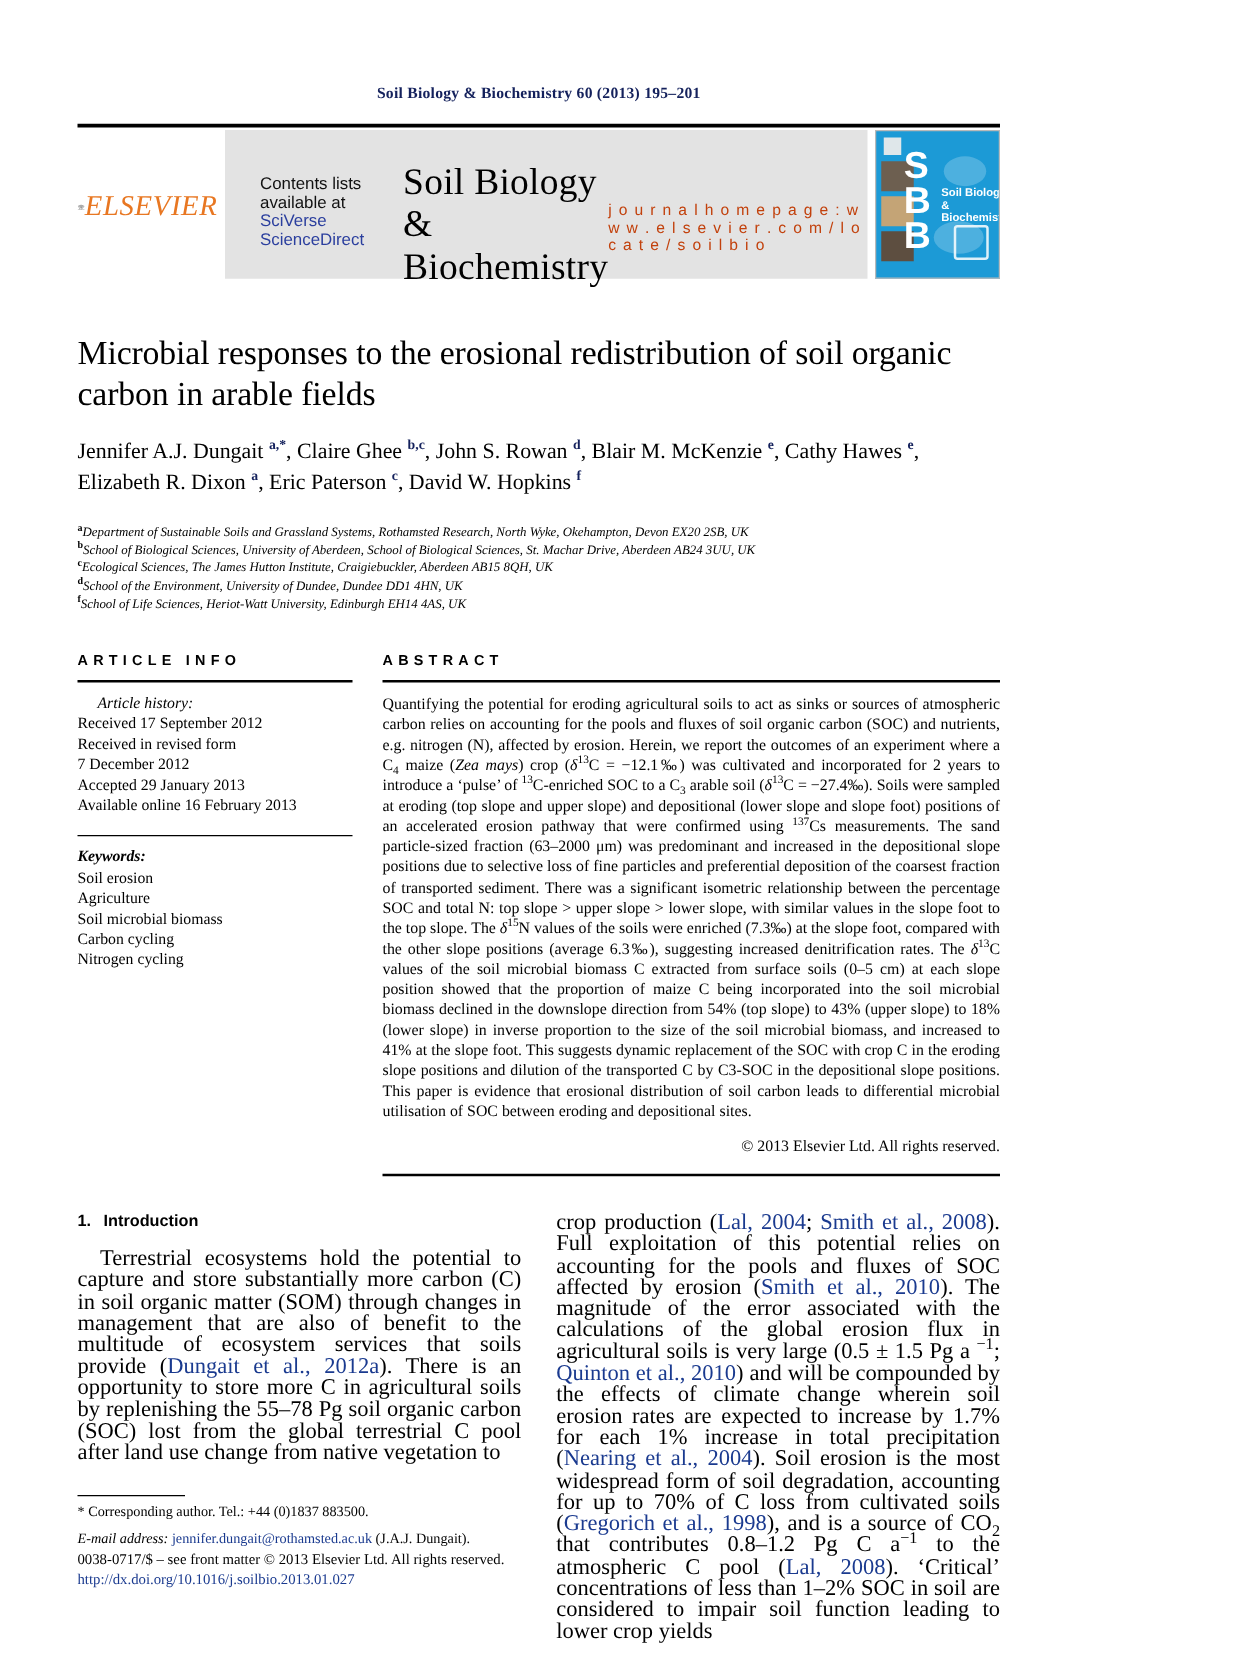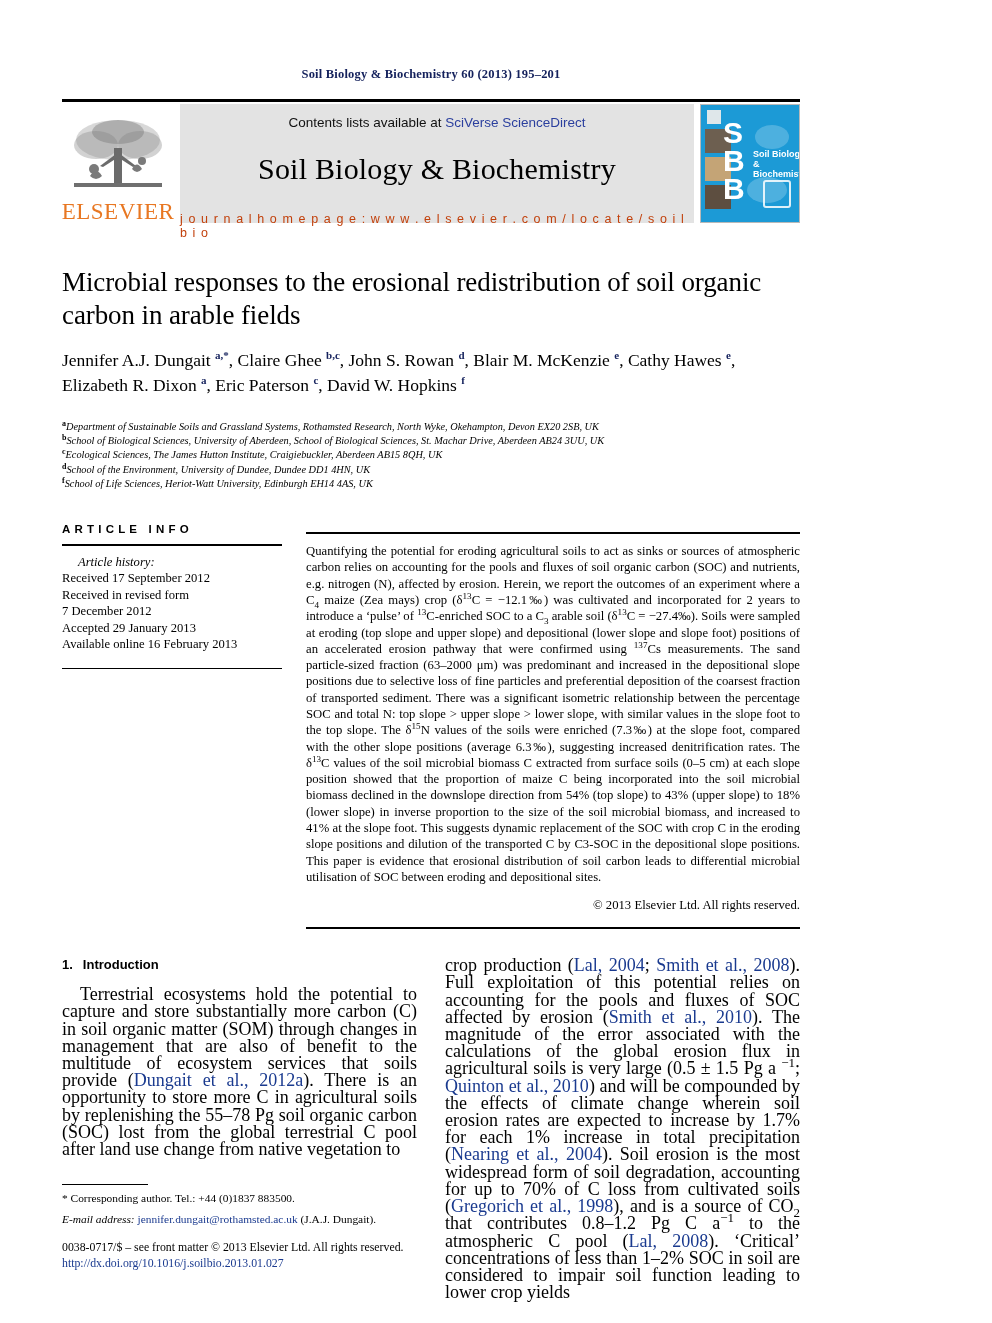--- a/index.html
+++ b/index.html
@@ -39,45 +39,46 @@
     margin-top: 17px;
     border-top: 3px solid #000;
     display: flex;
     align-items: stretch;
     height: 123px;
   }
   .elsevier-logo {
     width: 112px;
     flex: 0 0 112px;
     display: flex;
-    flex-direction: column;
     align-items: center;
     justify-content: flex-end;
     padding-top: 4px;
     box-sizing: border-box;
+    font-style: italic;
   }
   .tree-svg { display:block; }
   .elsevier-word {
     font-family: "Liberation Serif", serif;
     font-size: 23px;
     letter-spacing: .5px;
     color: #E87722;
     line-height: 1;
     padding-bottom: 2px;
   }
   .banner {
     flex: 1 1 auto;
     background: #e3e3e3;
     margin: 2px 6px 2px 6px;
     display: flex;
-    flex-direction: column;
+    flex-direction: row;
     align-items: center;
     justify-content: flex-start;
     padding-top: 11px;
     box-sizing: border-box;
+    padding-left: 28px;
   }
   .contents-line {
     font-family: "Liberation Sans", sans-serif;
     font-size: 13.5px;
     color: #111;
   }
   .contents-line .sd { color: #2b3f9e; }
   .journal-title {
     font-family: "Liberation Serif", serif;
     font-size: 30px;
@@ -240,21 +241,21 @@
   .issn-block {
     position: absolute;
     left: 62px;
     bottom: 52px;
     font-size: 11.8px;
     line-height: 15.5px;
     width: 430px;
   }
   sup { vertical-align: super; font-size: .72em; line-height: 0; }
   sub { vertical-align: sub; font-size: .72em; line-height: 0; }
-  .ital { }
+  .ital { font-style: italic; }
 </style>
 </head>
 <body>
 
 <div class="page">
 
   <div class="runninghead">Soil Biology &amp; Biochemistry 60 (2013) 195–201</div>
 
   <div class="masthead">
 
@@ -319,23 +320,32 @@
       <div class="rule"></div>
       <div class="history">
         <div class="lbl">Article history:</div>
         <div>Received 17 September 2012</div>
         <div>Received in revised form</div>
         <div>7 December 2012</div>
         <div>Accepted 29 January 2013</div>
         <div>Available online 16 February 2013</div>
       </div>
       <div class="rule-thin" style="margin-top:16px;"></div>
+      <div class="keywords">
+        <div class="lbl">Keywords:</div>
+        <div>Soil erosion</div>
+        <div>Agriculture</div>
+        <div>Soil microbial biomass</div>
+        <div>Carbon cycling</div>
+        <div>Nitrogen cycling</div>
+      </div>
     </div>
 
     <div class="col-abs">
+      <div class="secthead">ABSTRACT</div>
       <div class="rule"></div>
       <div class="abstract">Quantifying the potential for eroding agricultural soils to act as sinks or sources of atmospheric carbon relies on accounting for the pools and fluxes of soil organic carbon (SOC) and nutrients, e.g. nitrogen (N), affected by erosion. Herein, we report the outcomes of an experiment where a C<sub>4</sub> maize (<span class="ital">Zea mays</span>) crop (<span class="ital">δ</span><sup>13</sup>C = −12.1‰) was cultivated and incorporated for 2 years to introduce a ‘pulse’ of <sup>13</sup>C-enriched SOC to a C<sub>3</sub> arable soil (<span class="ital">δ</span><sup>13</sup>C = −27.4‰). Soils were sampled at eroding (top slope and upper slope) and depositional (lower slope and slope foot) positions of an accelerated erosion pathway that were confirmed using <sup>137</sup>Cs measurements. The sand particle-sized fraction (63–2000 μm) was predominant and increased in the depositional slope positions due to selective loss of fine particles and preferential deposition of the coarsest fraction of transported sediment. There was a significant isometric relationship between the percentage SOC and total N: top slope &gt; upper slope &gt; lower slope, with similar values in the slope foot to the top slope. The <span class="ital">δ</span><sup>15</sup>N values of the soils were enriched (7.3‰) at the slope foot, compared with the other slope positions (average 6.3‰), suggesting increased denitrification rates. The <span class="ital">δ</span><sup>13</sup>C values of the soil microbial biomass C extracted from surface soils (0–5 cm) at each slope position showed that the proportion of maize C being incorporated into the soil microbial biomass declined in the downslope direction from 54% (top slope) to 43% (upper slope) to 18% (lower slope) in inverse proportion to the size of the soil microbial biomass, and increased to 41% at the slope foot. This suggests dynamic replacement of the SOC with crop C in the eroding slope positions and dilution of the transported C by C3-SOC in the depositional slope positions. This paper is evidence that erosional distribution of soil carbon leads to differential microbial utilisation of SOC between eroding and depositional sites.</div>
       <div class="copyright">© 2013 Elsevier Ltd. All rights reserved.</div>
       <div class="abs-bottom-rule"></div>
     </div>
   </div>
 
   <div class="body-cols">
 
     <div class="bcol">

